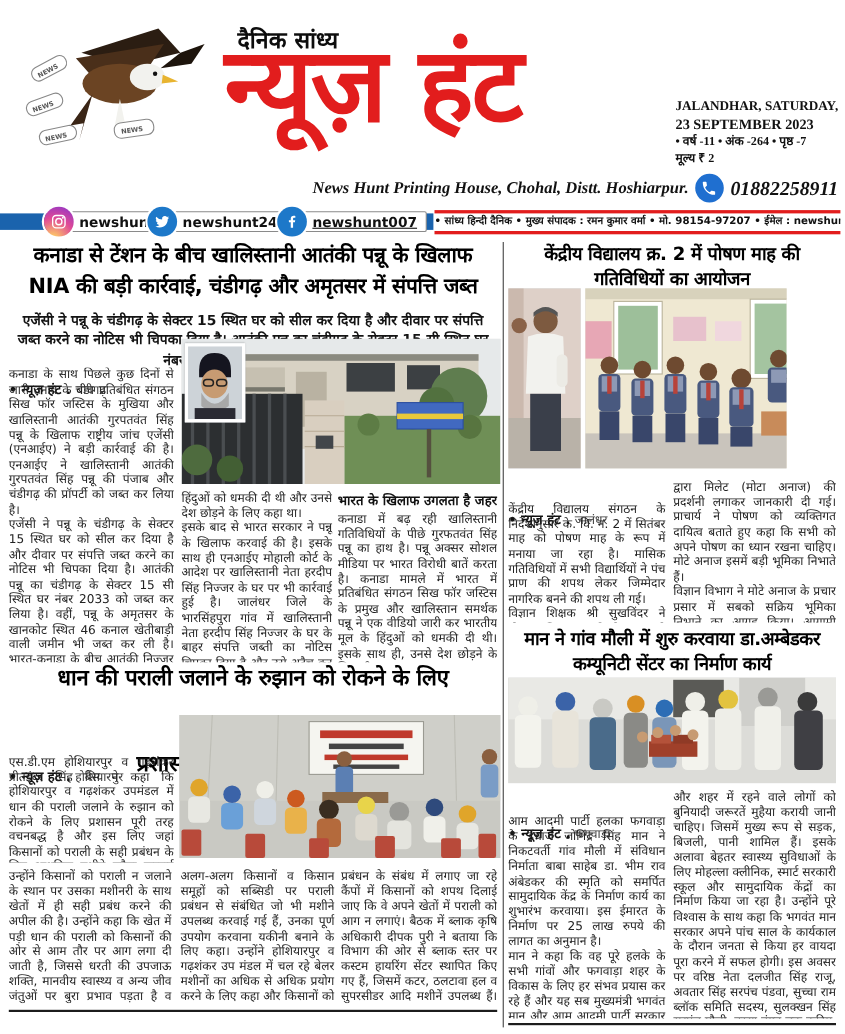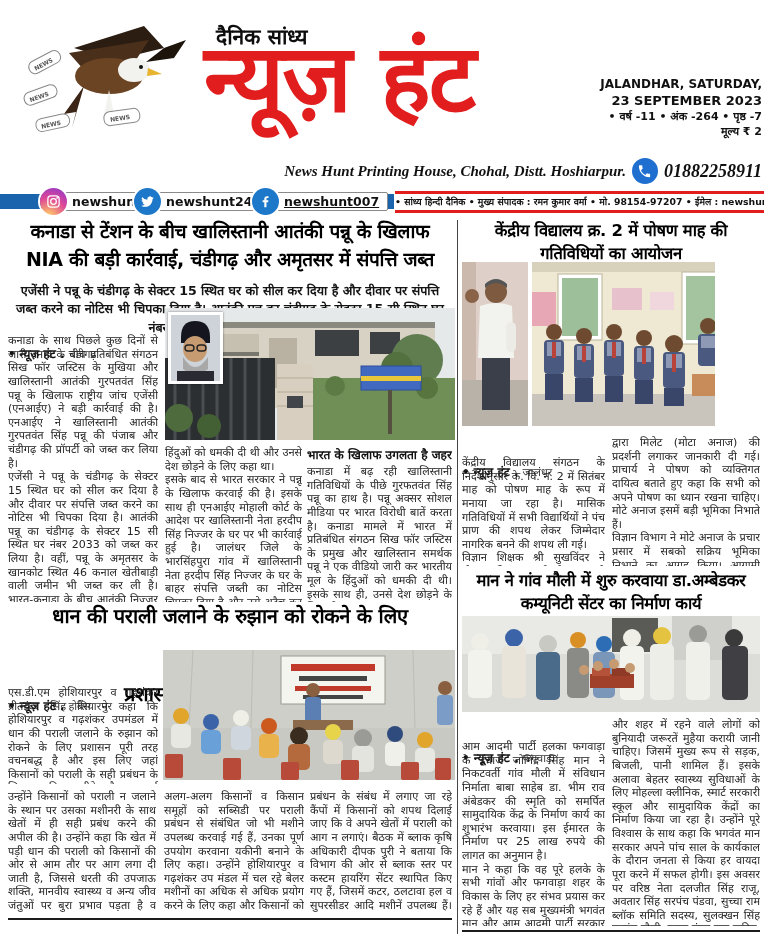--- a/index.html
+++ b/index.html
@@ -4,21 +4,21 @@
 <style>
   html,body{margin:0;padding:0;background:#fff;}
   .page{position:relative;width:768px;height:940px;background:#fff;overflow:hidden;
         font-family:"DejaVu Sans",sans-serif;color:#111;}
   .abs{position:absolute;}
 
   
   .edition{left:216px;top:22px;font-size:21px;font-weight:bold;color:#0d0d0d;}
   .mast-title{left:204px;top:30px;width:420px;font-size:94px;line-height:1.05;font-weight:800;
               color:#e21d1d;letter-spacing:-2px;white-space:nowrap;}
-  .dateblock{right:6px;top:76px;text-align:right;line-height:1.35;}
+  .dateblock{right:6px;top:88px;text-align:left;line-height:1.35;font-family:Liberation Serif, serif;}
   .dateblock .d1{font-size:12px;font-weight:bold;}
   .dateblock .d2{font-size:13px;font-weight:bold;}
   .dateblock .d3{font-size:11px;font-weight:600;}
   .dateblock .d4{font-size:11px;font-weight:600;}
   .addr-row{right:6px;top:158px;display:flex;align-items:center;gap:6px;}
   .addr{font-family:"Liberation Serif",serif;font-style:italic;font-weight:bold;font-size:15px;}
   .phone-badge{width:26px;height:26px;border-radius:50%;background:#1f6fd0;display:flex;
                align-items:center;justify-content:center;}
   .phone-num{font-family:"Liberation Serif",serif;font-style:italic;font-weight:bold;font-size:18px;}
 

